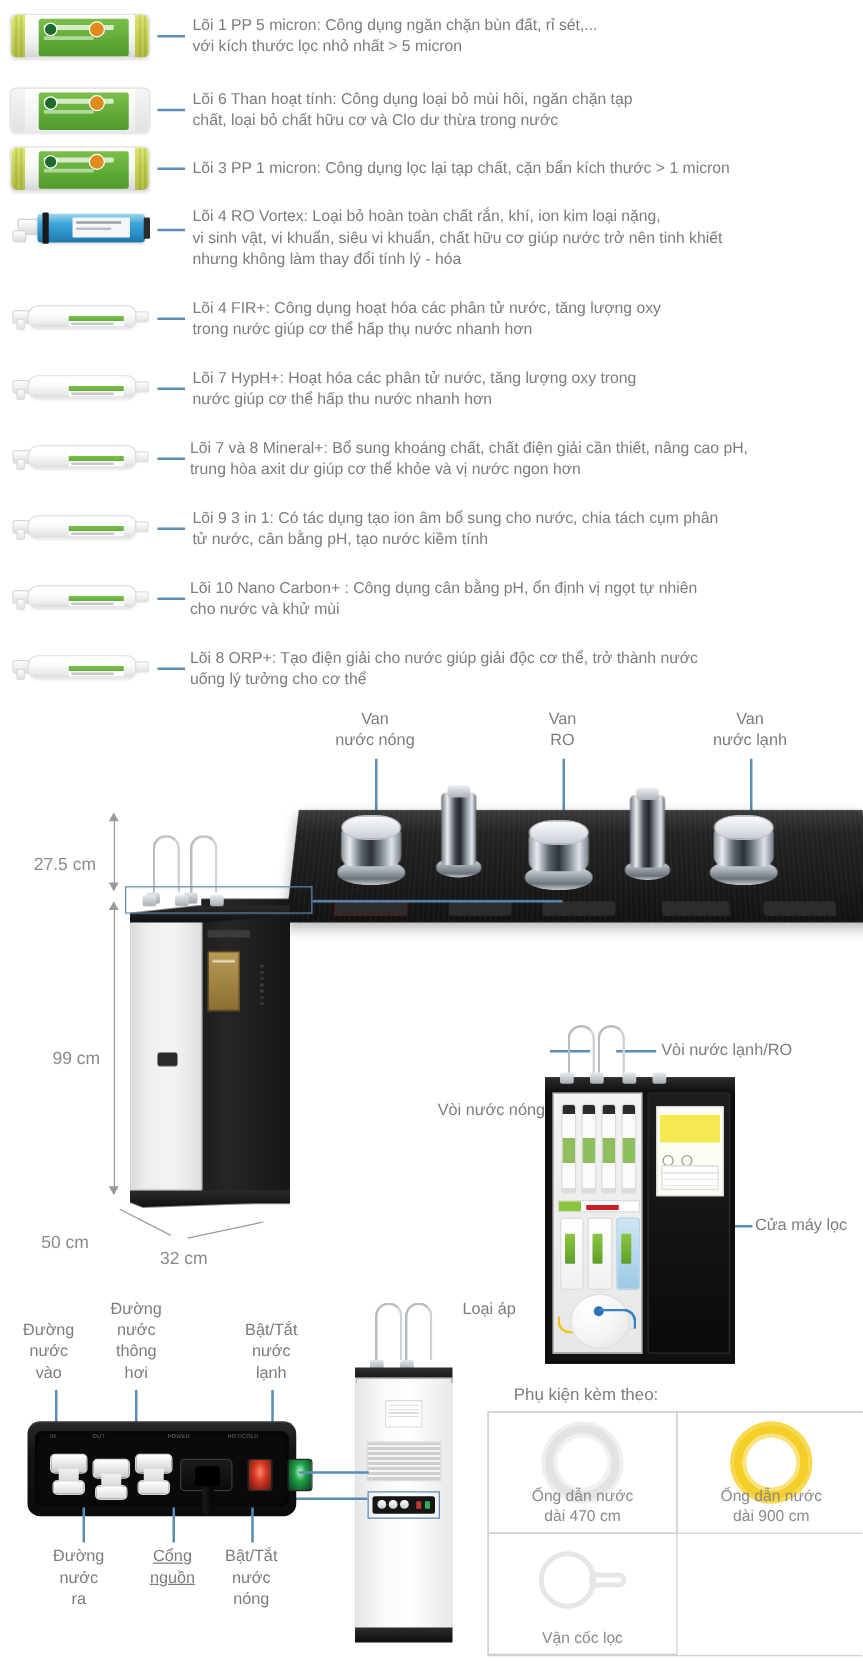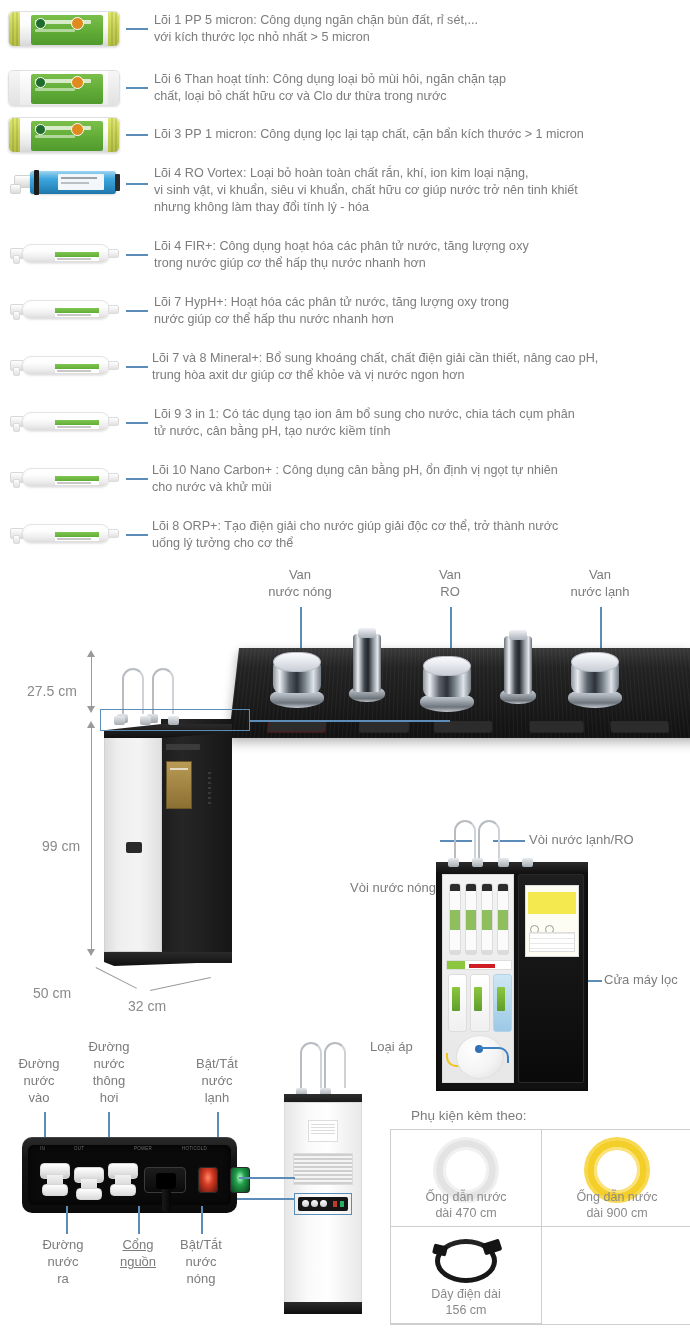--- a/index.html
+++ b/index.html
@@ -919,24 +919,22 @@
         <div class="coil"></div>
         <div class="acc-cap">Ống dẫn nước
 dài 470 cm</div>
       </div>
       <div class="acc-cell">
         <div class="coil yellow"></div>
         <div class="acc-cap">Ống dẫn nước
 dài 900 cm</div>
       </div>
       <div class="acc-cell">
-        <div class="cord-coil">
-            <div class="c1"></div>
-            <div class="plug"></div>
-            <div class="plug2"></div>
-          </div>
-        <div class="acc-cap">Dây điện dài
-156 cm</div>
+        <div class="wrench">
+            <div class="ring"></div>
+            <div class="hand"></div>
+          </div>
+        <div class="acc-cap">Vận cốc lọc</div>
       </div>
     </div>
   </div>
 
 </div>
 
 </body></html>

